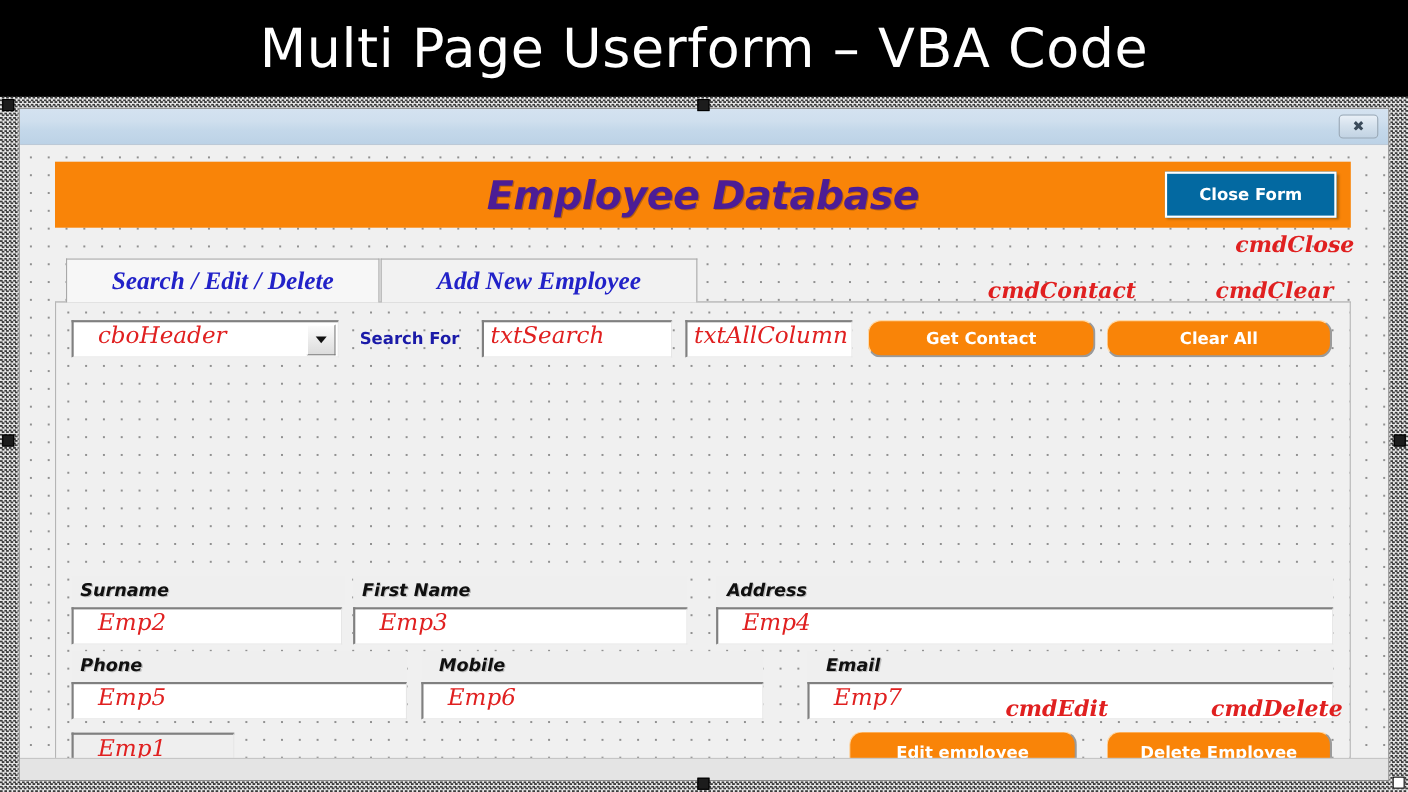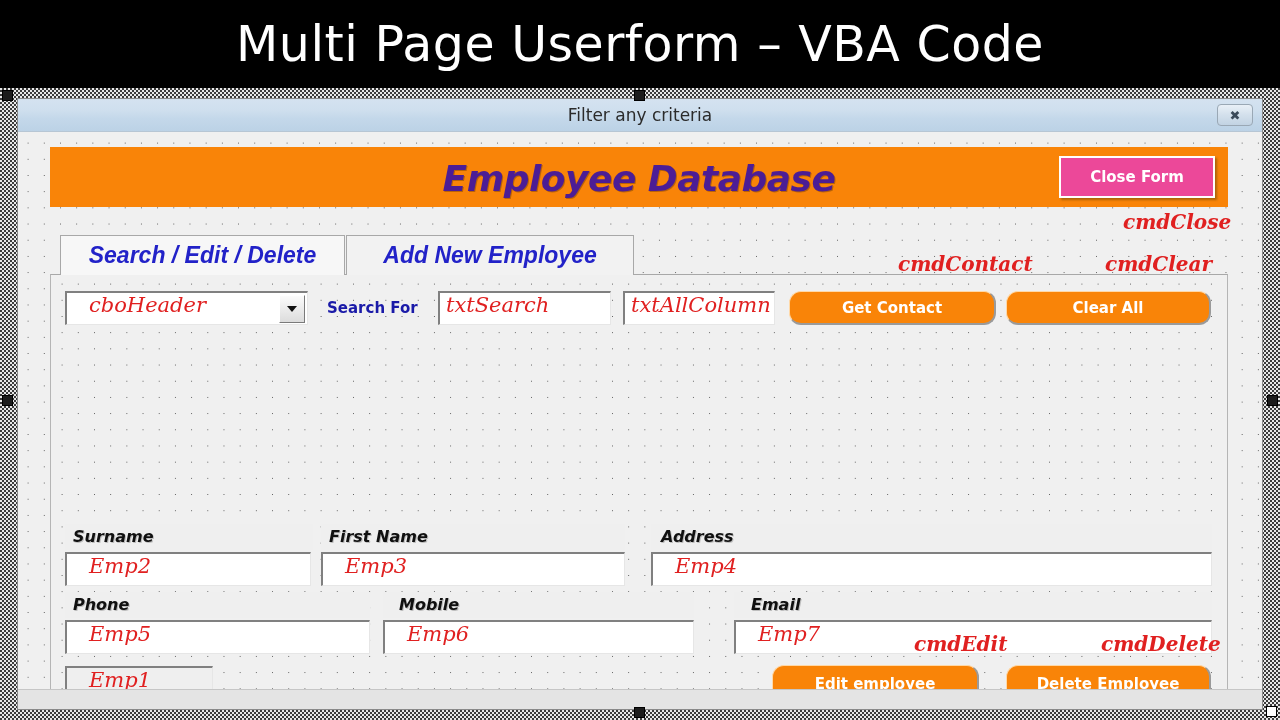--- a/index.html
+++ b/index.html
@@ -106,21 +106,21 @@
     font-weight: bold;
     font-style: italic;
     color: #4c1d95;
     font-family: "DejaVu Sans", sans-serif;
     text-shadow: 1px 1px 0 rgba(0,0,0,.25);
     letter-spacing: -0.5px;
   }
   #cmd-close-button {
     position: absolute; right: 13px; top: 9px;
     width: 156px; height: 42px;
-    background: #ec4899;
+    background: #0369a1;
     border: 2px solid #ffffff;
     box-shadow: 2px 2px 2px rgba(80,60,10,.45);
     display: flex; align-items: center; justify-content: center;
     color: #ffffff; font-size: 15px; font-weight: bold;
     font-family: "DejaVu Sans", sans-serif;
   }
 
   
   .annot {
     position: absolute;
@@ -141,21 +141,21 @@
     position: absolute; top: 0;
     height: 40px;
     background: #f2f2f2;
     border: 1px solid #a8a8a8;
     border-bottom: none;
     display: flex; align-items: center; justify-content: center;
     color: #2222c8;
     font-size: 23px;
     font-weight: bold;
     font-style: italic;
-    font-family: Liberation Sans, sans-serif;
+    font-family: Liberation Serif, serif;
     white-space: nowrap;
     padding: 16px 11px;
   }
   #tab-search-edit-delete { left: 10px; width: 285px; background: #f7f7f7; z-index: 4; }
   #tab-add-new-employee  { left: 296px; width: 288px; background: #f2f2f2; z-index: 3; }
 
   
   #tabpage {
     position: absolute; left: 32px; top: 142px;
     width: 1178px; height: 435px;
@@ -310,21 +310,20 @@
   <div class="sel-handle" style="left:2px;  top:2px;"></div>
   <div class="sel-handle" style="left:634px;top:2px;"></div>
   <div class="sel-handle" style="left:2px;  top:307px;"></div>
   <div class="sel-handle" style="left:1267px;top:307px;"></div>
   <div class="sel-handle" style="left:634px;top:619px;"></div>
   <div class="sel-handle open" style="left:1266px;top:618px;"></div>
 
   <div id="userform">
 
     <div id="form-title-bar">
-      <div id="form-title-text">Filter any criteria</div>
       <div id="form-close-x">✖</div>
     </div>
 
     <div id="form-canvas">
 
       <div id="header-banner">
         <div id="header-banner-title">Employee Database</div>
         <div id="cmd-close-button">Close Form</div>
       </div>
       <div class="annot" style="left:1105px; top:78px;">cmdClose</div>

